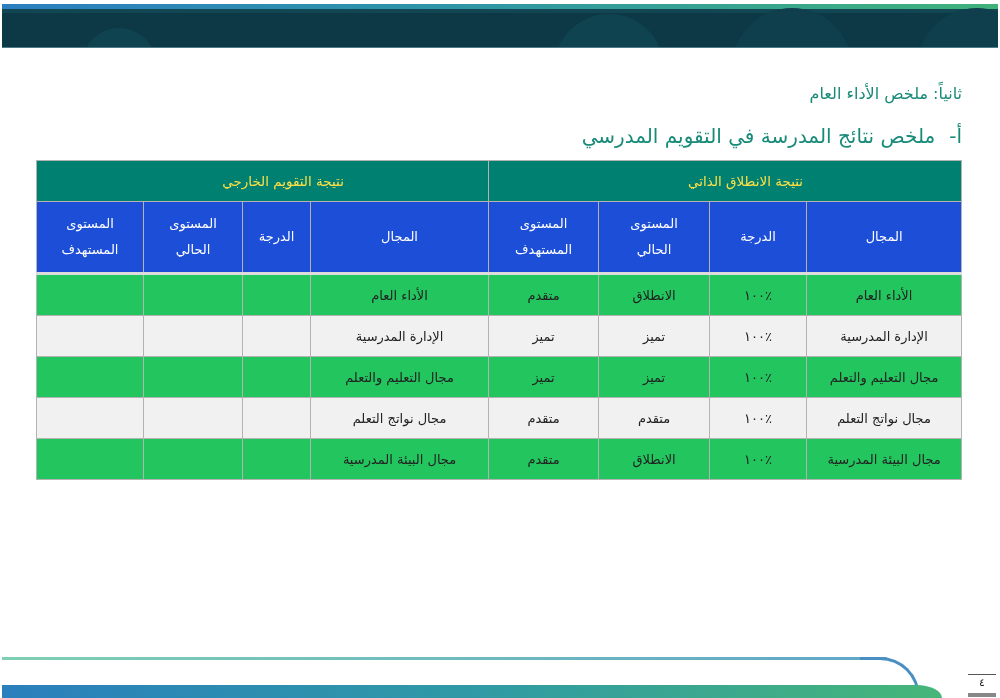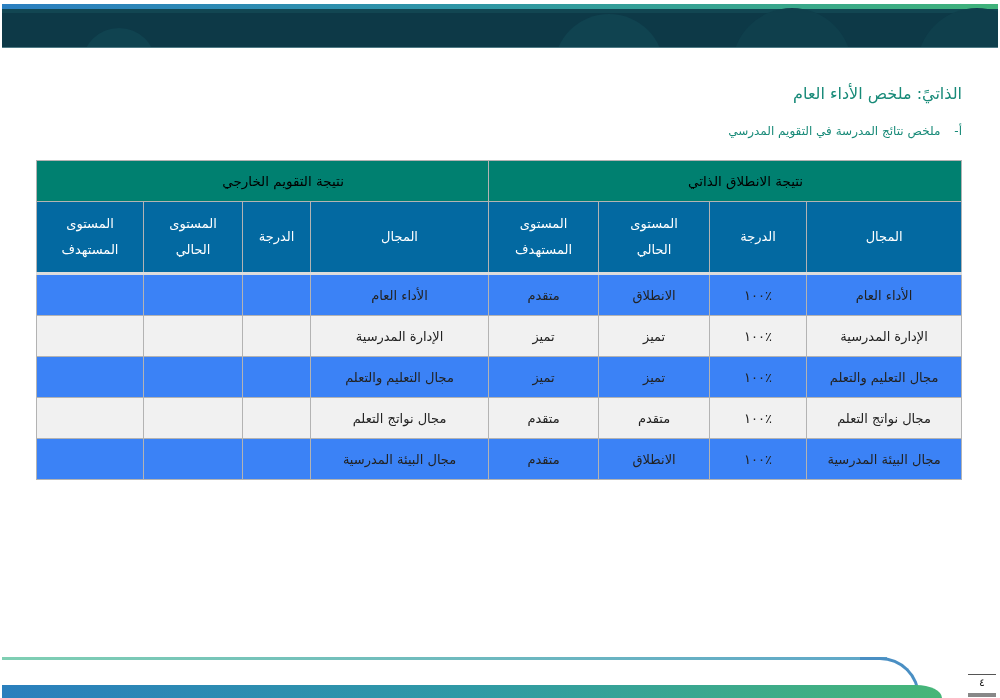--- a/index.html
+++ b/index.html
@@ -20,41 +20,41 @@
     .top-banner .shade { position: absolute; left: 0; top: 5px; width: 100%; height: 4px; background: #124652; }
     .top-banner .bubble { position: absolute; border-radius: 50%; background: #104350; }
     .top-banner .bottom-line { position: absolute; left: 0; bottom: 0; width: 100%; height: 1px; background: #4f7b86; }
 
     .heading-main {
       position: absolute; right: 38px; top: 84px;
       direction: rtl; color: #178a78; font-size: 16px;
     }
     .heading-sub {
       position: absolute; right: 38px; top: 124px;
-      direction: rtl; color: #178a78; font-size: 12px;
+      direction: rtl; color: #178a78; font-size: 20px;
     }
     .heading-sub .marker { display: inline-block; margin-left: 14px; }
 
     
     .results-table {
       position: absolute; left: 36px; top: 160px; width: 925px;
       border-collapse: collapse; direction: rtl; table-layout: fixed;
       font-size: 13px;
     }
     .results-table th, .results-table td {
       border: 1px solid #b3b3b3; text-align: center; padding: 0 4px;
     }
     .results-table .group-row th {
-      background: #008070; color: #000000; font-weight: normal; height: 40px; font-size: 13.5px; padding-left: 45px;
+      background: #008070; color: #fde047; font-weight: normal; height: 40px; font-size: 13.5px; padding-left: 45px;
     }
     .results-table .col-row th {
-      background: #0369a1; color: #ffffff; font-weight: normal; height: 70px; line-height: 26px;
+      background: #1d4ed8; color: #ffffff; font-weight: normal; height: 70px; line-height: 26px;
       border-bottom: 3px solid #dcdcdc;
     }
-    .results-table td { height: 40px; color: #222; background: #3b82f6; }
+    .results-table td { height: 40px; color: #222; background: #22c55e; }
     .results-table tr.alt td { background: #f1f1f1; text-align: center; }
 
     
     .footer-line {
       position: absolute; left: 2px; top: 657px; width: 885px; height: 3px;
       background: linear-gradient(90deg, #7fcfb3 0%, #5fa7c9 100%);
     }
     .footer-curve {
       position: absolute; left: 860px; top: 657px; width: 60px; height: 40px;
       border-top: 3px solid #4a8fc3; border-right: 3px solid #4a8fc3;
@@ -77,21 +77,21 @@
 <div class="top-banner">
   <div class="strip"></div>
   <div class="shade"></div>
   <div class="bubble" style="left:80px; top:24px; width:74px; height:74px;"></div>
   <div class="bubble" style="left:552px; top:10px; width:110px; height:110px;"></div>
   <div class="bubble" style="left:730px; top:4px; width:120px; height:120px; background:#0f3f4c;"></div>
   <div class="bubble" style="left:915px; top:4px; width:120px; height:120px; background:#0f3f4c;"></div>
   <div class="bottom-line"></div>
 </div>
 
-<div class="heading-main">الذاتيً: ملخص الأداء العام</div>
+<div class="heading-main">ثانياً: ملخص الأداء العام</div>
 <div class="heading-sub">
   <span class="marker">أ-</span><span>ملخص نتائج المدرسة في التقويم المدرسي</span>
 </div>
 
 <table class="results-table">
   <colgroup>
     <col style="width:155px">
       <col style="width:97px">
       <col style="width:111px">
       <col style="width:110px">

